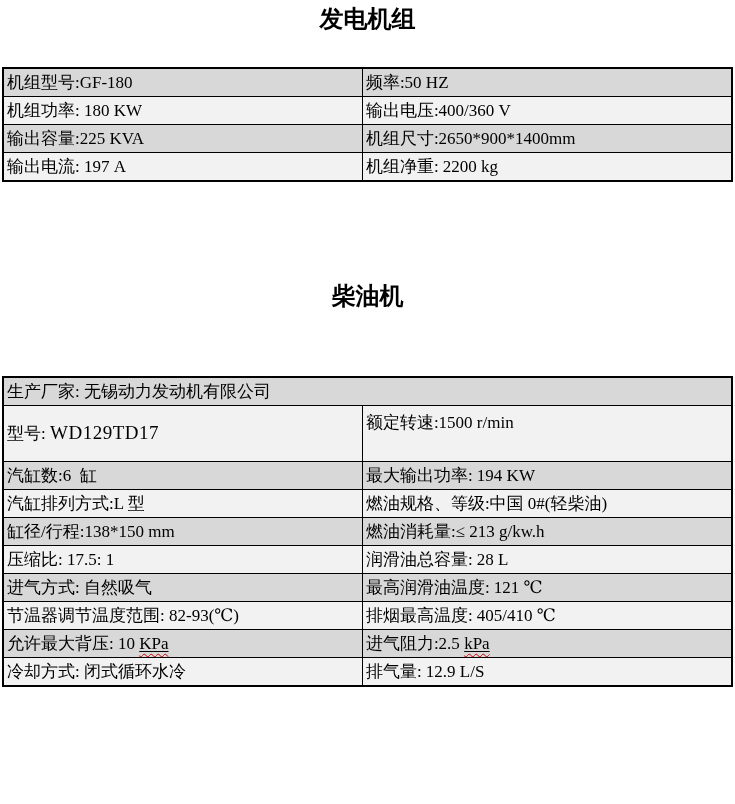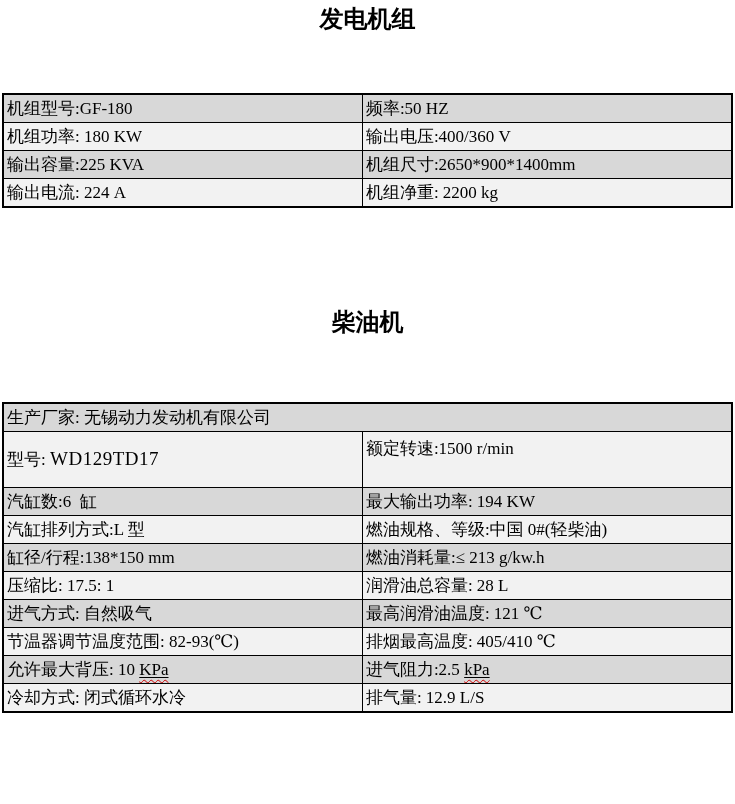--- a/index.html
+++ b/index.html
@@ -29,21 +29,21 @@
     padding-top: 0;
     margin-top: 100px;
   }
   table.spec-table {
     width: 731px;
     margin-left: 2px;
     border-collapse: collapse;
     border: 2px solid var(--table-border, #000000);
     table-layout: fixed;
   }
-  .t-generator { margin-top: 59px; }
+  .t-generator { margin-top: 33px; }
   .t-diesel    { margin-top: 65px; border-radius: 30px; }
   col.c-left  { width: 49.3%; }
   col.c-right { width: 50.7%; }
   .spec-table td {
     border: 1px solid var(--table-border, #000000);
     font-size: 17px;
     line-height: 24px;
     height: 25px;
     padding: 1px 1px 1px 3px;
     white-space: pre-wrap;
@@ -100,21 +100,21 @@
       </tr>
       <tr>
         <td>机组功率: 180 KW</td>
         <td>输出电压:400/360 V</td>
       </tr>
       <tr>
         <td>输出容量:225 KVA</td>
         <td>机组尺寸:2650*900*1400mm</td>
       </tr>
       <tr>
-        <td>输出电流: 224 A</td>
+        <td>输出电流: 197 A</td>
         <td>机组净重: 2200 kg</td>
       </tr>
     </tbody>
   </table>
 
   <h1 class="title title-diesel">柴油机</h1>
 
   <table class="spec-table t-diesel">
     <colgroup>
         <col class="c-left">

